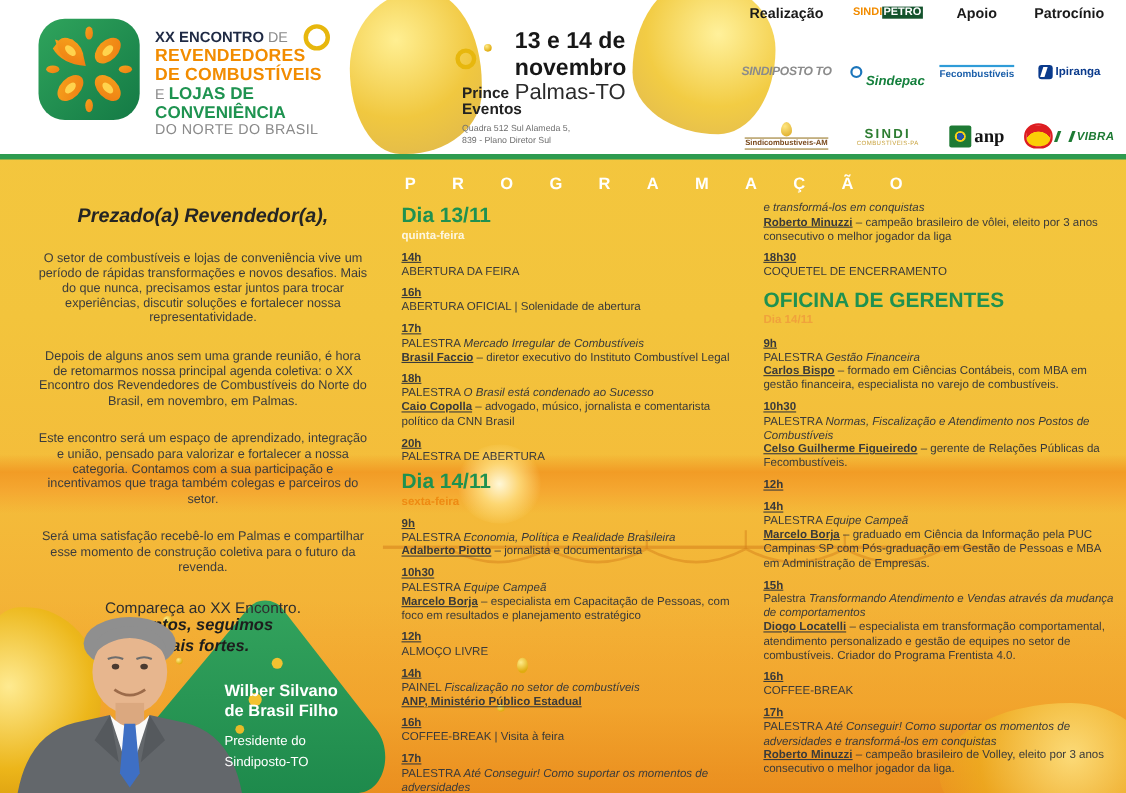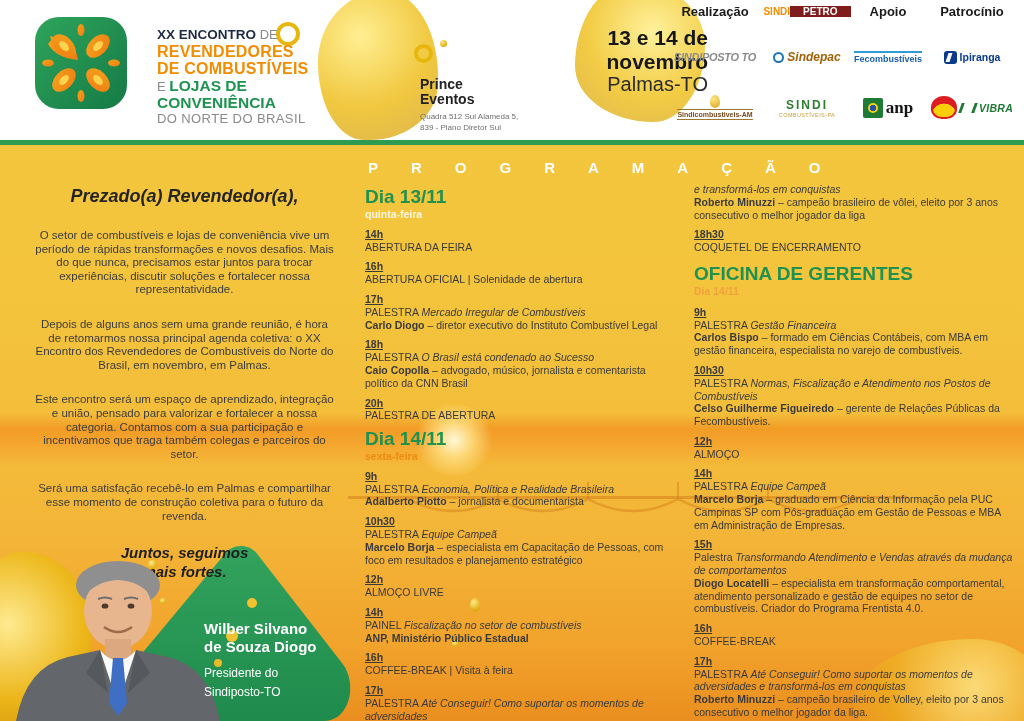--- a/index.html
+++ b/index.html
@@ -3,51 +3,51 @@
 <meta charset="utf-8">
 <style>
   html,body{margin:0;padding:0;}
   body{font-family:"Liberation Sans",sans-serif;}
   .page{position:relative;width:1024px;height:721px;overflow:hidden;
         background:linear-gradient(180deg,#F4C83F 0%,#F3C43C 40%,#F4BC3A 62%,#F3B136 80%,#EFA22C 100%);}
   
   .header{position:absolute;left:0;top:0;width:1024px;height:140px;background:#ffffff;z-index:5;}
   .green-bar{position:absolute;left:0;top:140px;width:1024px;height:5px;background:#2E9B50;z-index:6;}
   .logo-badge{position:absolute;left:34px;top:16px;width:94px;height:94px;z-index:2;}
-  .title-block{position:absolute;left:141px;top:25px;line-height:1.08;z-index:2;margin-left:16px;}
+  .title-block{position:absolute;left:141px;top:25px;line-height:1.08;z-index:2;}
   .t-navy{color:#1F2A44;font-weight:800;font-size:13.5px;}
   .t-gray{color:#8a8a8a;font-weight:400;font-size:13px;}
   .t-orange{color:#F28C00;font-weight:800;font-size:16px;letter-spacing:.2px;}
   .t-green{color:#1E9350;font-weight:800;font-size:15.5px;}
   .t-gray2{color:#8a8a8a;font-weight:400;font-size:13px;letter-spacing:.4px;}
-  .date-block{position:absolute;left:468px;top:26px;width:240px;text-align:right;z-index:3;}
+  .date-block{position:absolute;left:468px;top:26px;width:240px;text-align:left;z-index:3;}
   .date-big{font-size:21px;font-weight:800;color:#171717;line-height:1.12;}
   .date-loc{font-size:20px;font-weight:400;color:#2b2b2b;line-height:1.15;}
   .venue{position:absolute;left:420px;top:77px;width:120px;z-index:3;}
   .venue-name{font-size:14px;font-weight:800;color:#222;line-height:1.05;}
   .venue-addr{margin-top:6px;font-size:8px;color:#6f6f6f;line-height:1.3;}
   
   .blob{position:absolute;z-index:1;}
   .blob-a{left:318px;top:-8px;width:120px;height:148px;border-radius:55% 45% 60% 40%/50% 60% 40% 55%;
      background:radial-gradient(circle at 35% 30%,rgba(255,238,140,.95),rgba(238,190,30,.85) 55%,rgba(205,150,5,.7));}
   .blob-b{left:575px;top:-18px;width:130px;height:140px;border-radius:45% 55% 40% 60%/60% 45% 55% 40%;
      background:radial-gradient(circle at 60% 35%,rgba(255,240,150,.95),rgba(240,195,35,.85) 55%,rgba(208,152,8,.7));}
   .ring{position:absolute;border-radius:50%;border:4px solid #E7B70D;background:transparent;z-index:2;}
   .dropdot{position:absolute;border-radius:50%;background:radial-gradient(circle at 35% 30%,#FFEB8A,#E0AC10 70%);z-index:2;}
   
   .sponsors{position:absolute;right:8px;top:4px;width:352px;display:grid;
     grid-template-columns:102px 82px 80px 88px;row-gap:31px;align-items:center;justify-items:center;z-index:3;}
   .sp-label{font-size:13px;font-weight:700;color:#1a1a1a;}
   .logo{display:flex;align-items:center;justify-content:center;gap:3px;text-align:center;}
   .l-sindipetro{flex-direction:row;gap:0;}
   .lp-sindi{color:#F28C00;font-weight:800;font-size:10px;}
-  .lp-petro{color:#fff;background:#7f1d1d;font-weight:800;font-size:10px;padding:0 13px;}
+  .lp-petro{color:#fff;background:#14532d;font-weight:800;font-size:10px;padding:0 1px;}
   .l-sindiposto-to span{color:#8b8b8b;font-weight:800;font-style:italic;font-size:11px;letter-spacing:-.3px;}
   .pin{width:7px;height:7px;border:2px solid #1B75BB;border-radius:50%;display:inline-block;}
-  .sdp-text{color:#a16207;font-weight:700;font-style:italic;font-size:12px;}
+  .sdp-text{color:#15803d;font-weight:700;font-style:italic;font-size:12px;margin-top:16px;}
   .l-sindicombustiveis-am{flex-direction:column;gap:1px;}
   .drop{width:10px;height:13px;background:radial-gradient(circle at 35% 30%,#FFE680,#D9A520);
         border-radius:50% 50% 50% 50%/62% 62% 38% 38%;}
   .am-text{color:#7a4a1e;font-weight:700;font-size:7px;border-top:1.5px solid #9a7a2a;border-bottom:1.5px solid #9a7a2a;padding:1px 0;}
   .l-sindi-combustiveis-pa{flex-direction:column;gap:0;}
   .pa-top{color:#2E7D32;font-weight:800;font-size:12px;letter-spacing:2px;}
   .pa-bot{color:#C8A23C;font-size:5.5px;letter-spacing:.4px;}
   .l-fecombustiveis{flex-direction:column;gap:0;text-align:right;}
   .fec-text{color:#1B5FAA;font-weight:700;font-size:9px;border-top:2px solid #2F9CD8;padding-top:1px;}
   .anp-flag{width:20px;height:20px;background:#1E7A34;border-radius:2px;display:inline-block;position:relative;}
@@ -95,21 +95,21 @@
   .pday-label{font-size:19px;font-weight:800;color:#1F9150;line-height:1.05;}
   .pday-sub{font-size:10.5px;font-weight:700;margin-top:1px;}
   .sub-light{color:#FDF7E2;}
   .sub-orange{color:#EE8A12;}
   .psection{margin:10px 0 8px;}
   .psection-label{font-size:19px;font-weight:800;color:#1F9150;line-height:1.05;}
   .psection-sub{font-size:10.5px;font-weight:700;color:#F0A23C;margin-top:1px;}
   .pitem{margin-bottom:7px;}
   .ptime{font-weight:800;text-decoration:underline;}
   .pital{font-style:italic;}
-  .pspk{font-weight:800;}
+  .pspk{font-weight:800;text-decoration:underline;}
 </style>
 </head>
 <body>
 
 <div class="page">
 
   <div class="sunset-band"></div>
   <div class="sun"></div>
   <svg class="bridge" width="560" height="60" viewBox="0 0 560 60">
     <rect x="0" y="28" width="560" height="3" fill="rgba(205,115,20,.55)"></rect>
@@ -236,20 +236,21 @@
   <div class="green-bar"></div>
 
   <section class="letter">
     <div class="salutation">Prezado(a) Revendedor(a),</div>
     <div id="letter-paragraphs">
         <p>O setor de combustíveis e lojas de conveniência vive um período de rápidas transformações e novos desafios. Mais do que nunca, precisamos estar juntos para trocar experiências, discutir soluções e fortalecer nossa representatividade.</p>
         <p>Depois de alguns anos sem uma grande reunião, é hora de retomarmos nossa principal agenda coletiva: o XX Encontro dos Revendedores de Combustíveis do Norte do Brasil, em novembro, em Palmas.</p>
         <p>Este encontro será um espaço de aprendizado, integração e união, pensado para valorizar e fortalecer a nossa categoria. Contamos com a sua participação e incentivamos que traga também colegas e parceiros do setor.</p>
         <p>Será uma satisfação recebê-lo em Palmas e compartilhar esse momento de construção coletiva para o futuro da revenda.</p>
       </div>
+    <div class="cta1">Compareça ao XX Encontro.</div>
     <div class="cta2">Juntos, seguimos</div>
     <div class="cta2">mais fortes.</div>
   </section>
 
   <svg class="green-shape" width="252" height="180" viewBox="0 0 252 180">
     <defs>
         <linearGradient id="gg" x1="0" y1="0" x2="0" y2="1">
       <stop offset="0" stop-color="#33A35D"></stop>
           <stop offset="1" stop-color="#1E8A4C"></stop>
         </linearGradient>
@@ -269,21 +270,21 @@
     <path d="M92 74 Q106 84 120 74" stroke="#9c6b4a" stroke-width="2.5" fill="none"></path>
     <rect x="93" y="86" width="26" height="20" fill="#DBA87F"></rect>
     <path d="M4 168 Q14 114 56 104 L88 97 Q106 120 124 97 L156 104 Q198 114 208 168 Z" fill="#63676B"></path>
     <path d="M88 97 L106 152 L124 97 Q106 118 88 97 Z" fill="#FAFAFA"></path>
     <path d="M101 105 L111 105 L115 150 L106 163 L97 150 Z" fill="#3E6FC4"></path>
     <path d="M88 97 L74 120 L96 140 Z M124 97 L138 120 L116 140 Z" fill="#55595D"></path>
   </svg>
   <div class="sig">
     <div class="sig-name">
       <div>Wilber Silvano</div>
-      <div>de Souza Diogo</div>
+      <div>de Brasil Filho</div>
     </div>
     <div class="sig-role">
       <div>Presidente do</div>
       <div>Sindiposto-TO</div>
     </div>
   </div>
 
   <h1 class="program-title">PROGRAMAÇÃO</h1>
   <section class="pcol pcol-1" id="pcol1">
       <div class="pday"><span class="pday-label">Dia 13/11</span><div class="pday-sub sub-light">quinta-feira</div></div>
@@ -291,21 +292,21 @@
         <div class="ptime">14h</div>
         <div class="pline"><span>ABERTURA DA FEIRA</span></div>
       </div>
       <div class="pitem">
         <div class="ptime">16h</div>
         <div class="pline"><span>ABERTURA OFICIAL | Solenidade de abertura</span></div>
       </div>
       <div class="pitem">
         <div class="ptime">17h</div>
         <div class="pline"><span>PALESTRA </span><span class="pital">Mercado Irregular de Combustíveis</span></div>
-        <div class="pline2"><span class="pspk">Carlo Diogo</span><span> – diretor executivo do Instituto Combustível Legal</span></div>
+        <div class="pline2"><span class="pspk">Brasil Faccio</span><span> – diretor executivo do Instituto Combustível Legal</span></div>
       </div>
       <div class="pitem">
         <div class="ptime">18h</div>
         <div class="pline"><span>PALESTRA </span><span class="pital">O Brasil está condenado ao Sucesso</span></div>
         <div class="pline2"><span class="pspk">Caio Copolla</span><span> – advogado, músico, jornalista e comentarista político da CNN Brasil</span></div>
       </div>
       <div class="pitem">
         <div class="ptime">20h</div>
         <div class="pline"><span>PALESTRA DE ABERTURA</span></div>
       </div>
@@ -353,21 +354,20 @@
         <div class="pline"><span>PALESTRA </span><span class="pital">Gestão Financeira</span></div>
         <div class="pline2"><span class="pspk">Carlos Bispo</span><span> – formado em Ciências Contábeis, com MBA em gestão financeira, especialista no varejo de combustíveis.</span></div>
       </div>
       <div class="pitem">
         <div class="ptime">10h30</div>
         <div class="pline"><span>PALESTRA </span><span class="pital">Normas, Fiscalização e Atendimento nos Postos de Combustíveis</span></div>
         <div class="pline2"><span class="pspk">Celso Guilherme Figueiredo</span><span> – gerente de Relações Públicas da Fecombustíveis.</span></div>
       </div>
       <div class="pitem">
         <div class="ptime">12h</div>
-        <div class="pline"><span>ALMOÇO</span></div>
       </div>
       <div class="pitem">
         <div class="ptime">14h</div>
         <div class="pline"><span>PALESTRA </span><span class="pital">Equipe Campeã</span></div>
         <div class="pline2"><span class="pspk">Marcelo Borja</span><span> – graduado em Ciência da Informação pela PUC Campinas SP com Pós-graduação em Gestão de Pessoas e MBA em Administração de Empresas.</span></div>
       </div>
       <div class="pitem">
         <div class="ptime">15h</div>
         <div class="pline"><span>Palestra </span><span class="pital">Transformando Atendimento e Vendas através da mudança de comportamentos</span></div>
         <div class="pline2"><span class="pspk">Diogo Locatelli</span><span> – especialista em transformação comportamental, atendimento personalizado e gestão de equipes no setor de combustíveis. Criador do Programa Frentista 4.0.</span></div>

